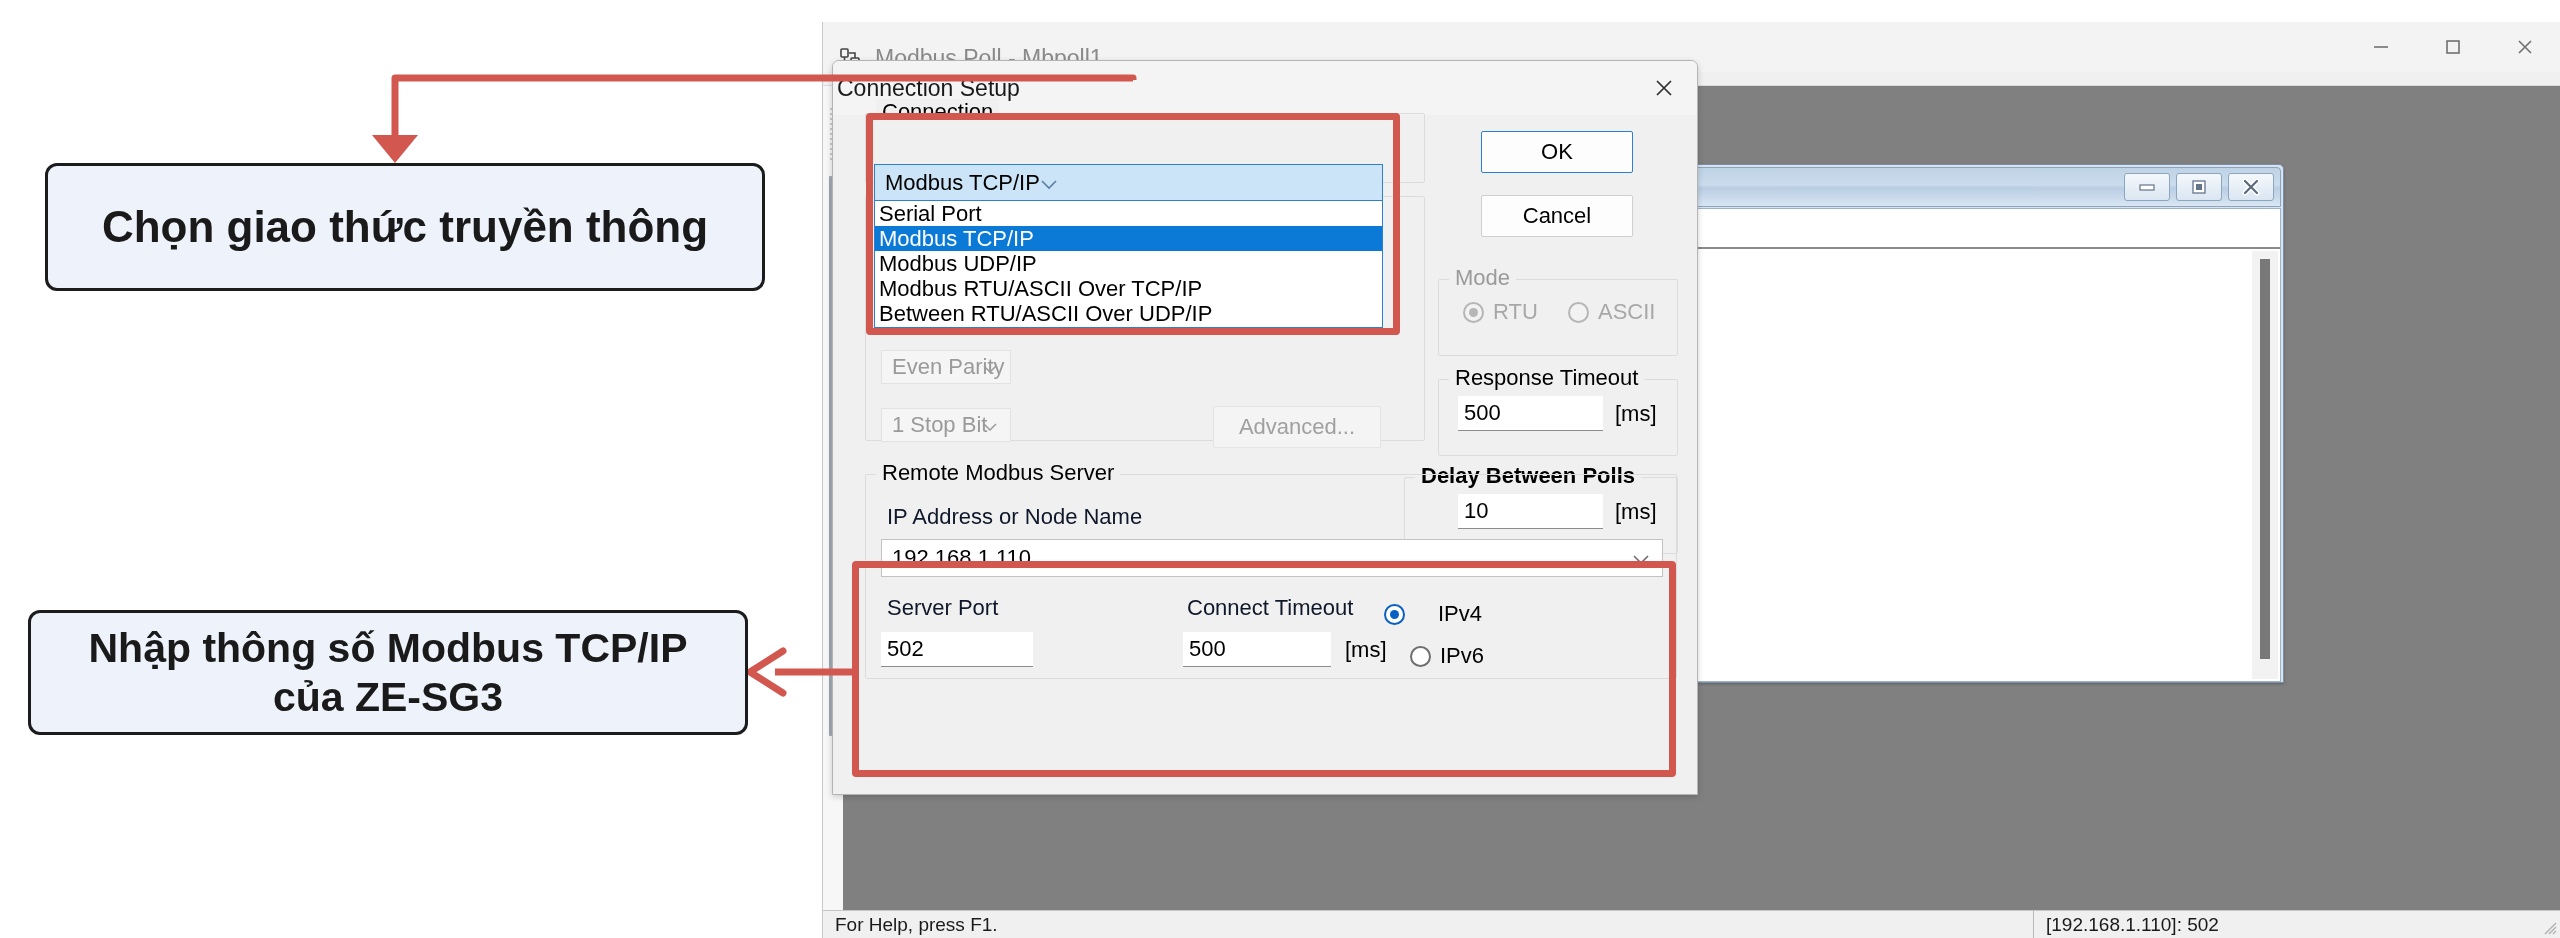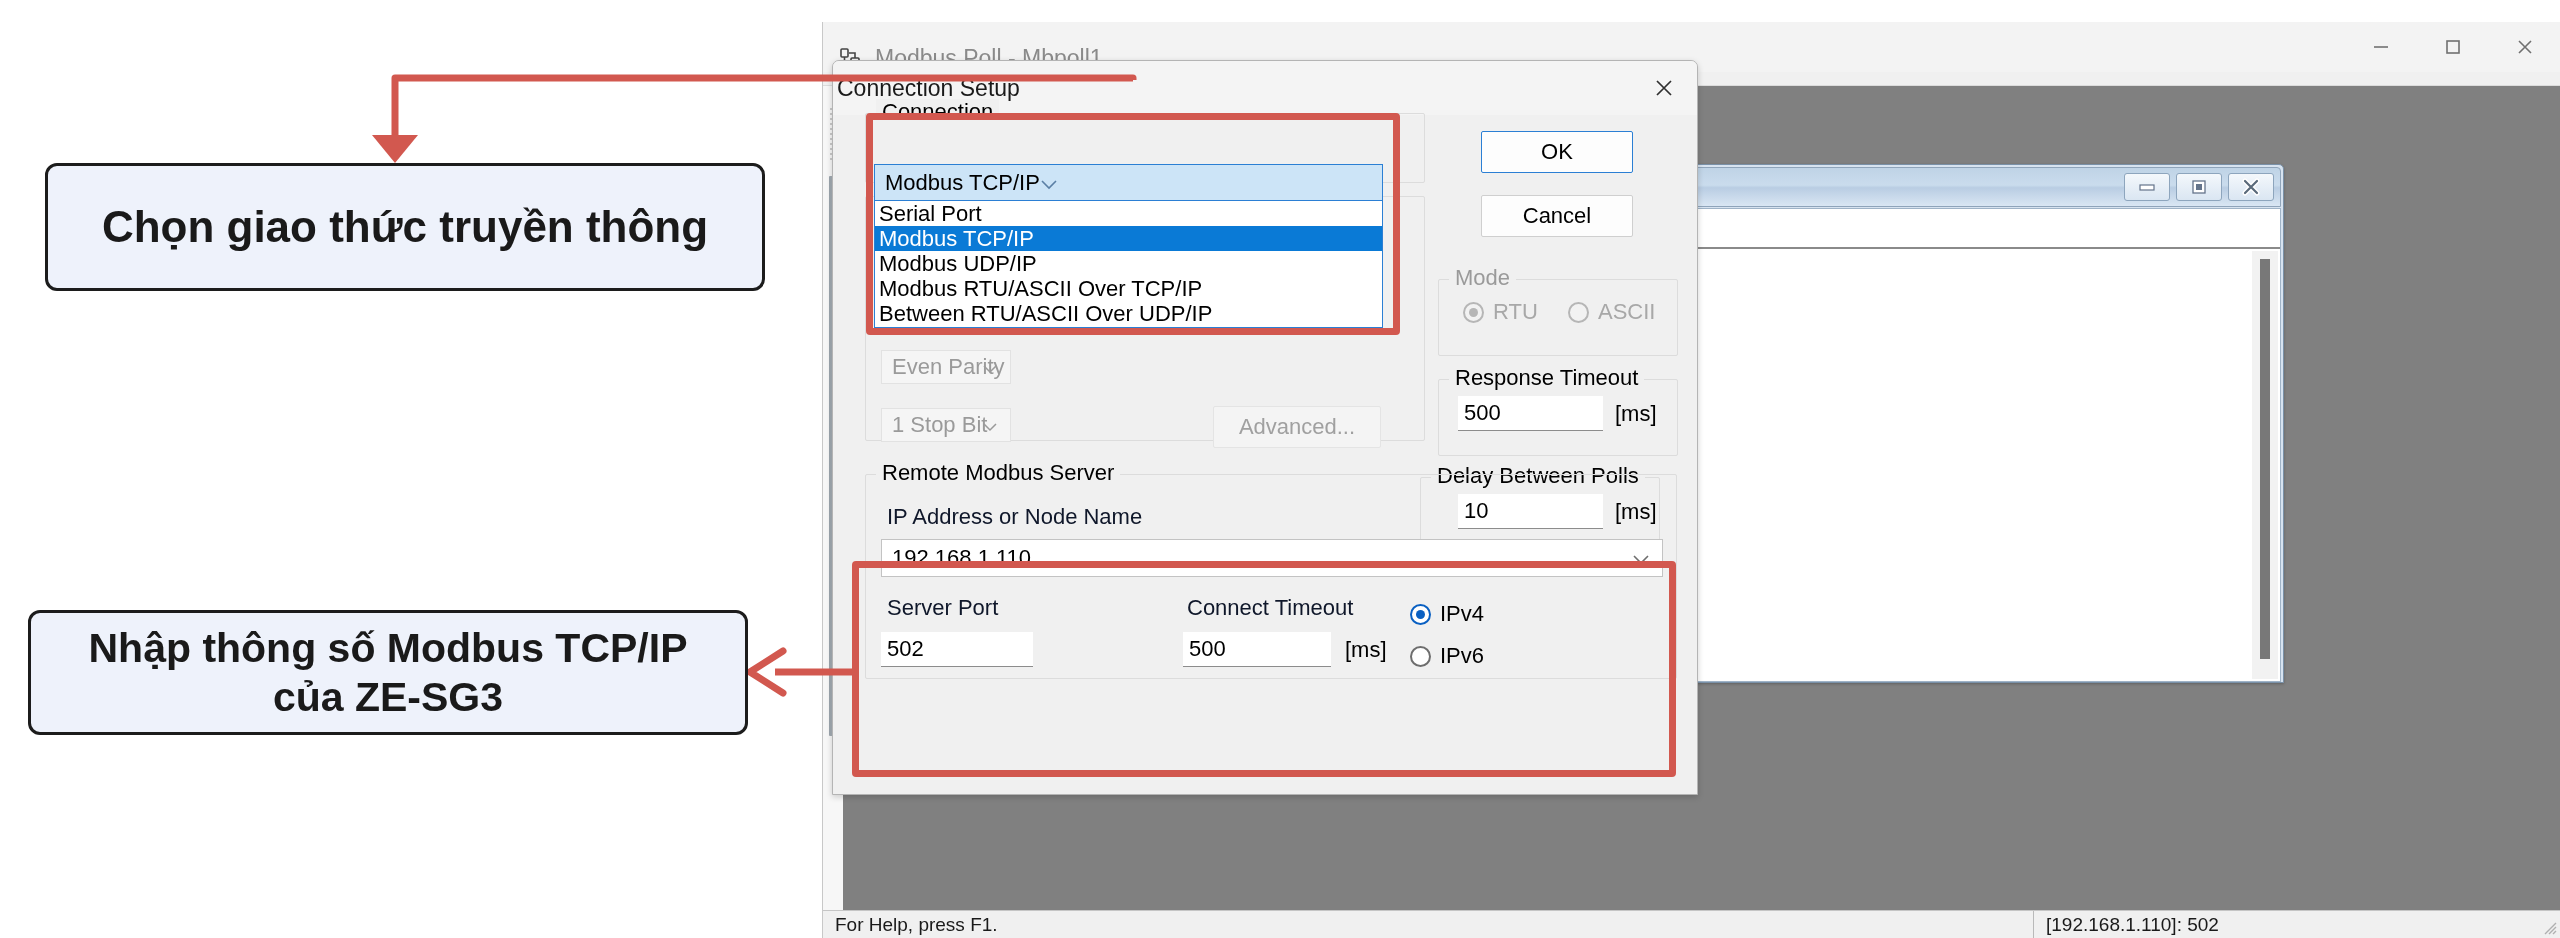--- a/index.html
+++ b/index.html
@@ -396,21 +396,21 @@
     </div>
 
     <div class="group" style="left:605px; top:318px; width:240px; height:77px;">
       <span class="legend">Response Timeout</span>
     </div>
     <div class="tinput" style="left:625px; top:335px; width:145px; height:35px;">
       <span class="v">500</span>
     </div>
     <span class="unit" style="left:782px; top:340px;">[ms]</span>
 
-    <div class="group" style="left:587px; top:416px; width:240px; height:77px;">
+    <div class="group" style="left:571px; top:416px; width:274px; height:77px;font-weight:bold;">
       <span class="legend">Delay Between Polls</span>
     </div>
     <div class="tinput" style="left:625px; top:433px; width:145px; height:35px;">
       <span class="v">10</span>
     </div>
     <span class="unit" style="left:782px; top:438px;">[ms]</span>
 
     <div class="group" style="left:32px; top:413px; width:812px; height:205px;">
       <span class="legend">Remote Modbus Server</span>
     </div>
@@ -428,21 +428,21 @@
     <div class="tinput" style="left:48px; top:571px; width:152px; height:35px;">
       <span class="v">502</span>
     </div>
 
     <span class="lbl-static" style="left:354px; top:534px;">Connect Timeout</span>
     <div class="tinput" style="left:350px; top:571px; width:148px; height:35px;">
       <span class="v">500</span>
     </div>
     <span class="unit" style="left:512px; top:576px;">[ms]</span>
 
-    <div class="radio on" style="left:577px; top:540px;">
+    <div class="radio on" style="left:551px; top:540px;gap:24px;">
       <span class="dot"></span>
       <span class="lbl">IPv4</span>
     </div>
     <div class="radio" style="left:577px; top:582px;">
       <span class="dot"></span>
       <span class="lbl">IPv6</span>
     </div>
   </div>
 
   <div id="conn-combo">

